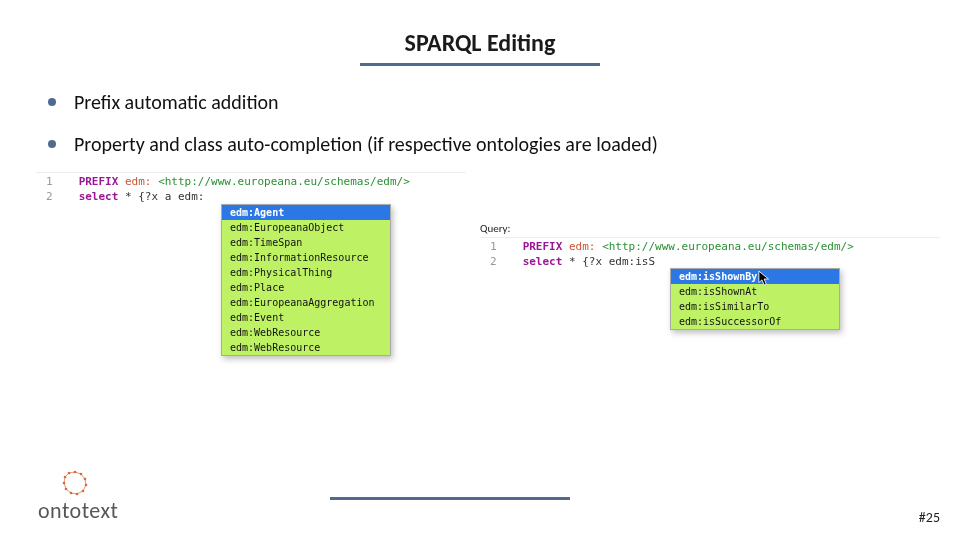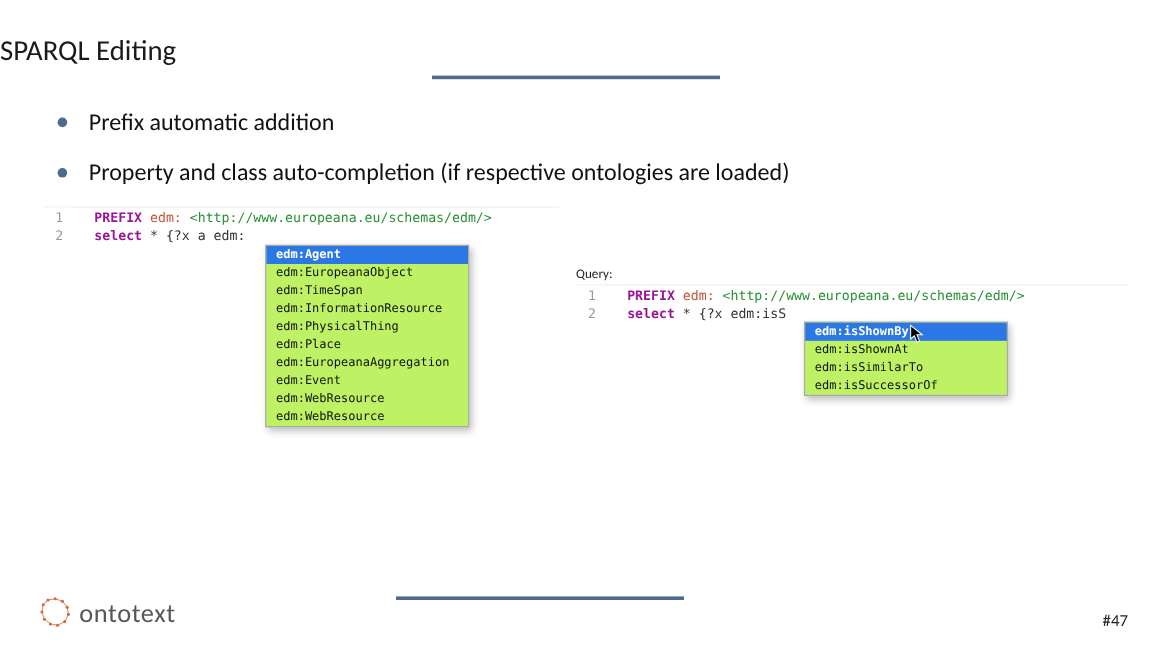--- a/index.html
+++ b/index.html
@@ -3,21 +3,22 @@
 <meta charset="utf-8">
 <style>
   * { box-sizing: border-box; margin: 0; padding: 0; }
   body {
     width: 960px; height: 540px;
     font-family: Calibri, Arial, sans-serif;
     background: #fff; color: #000;
     position: relative; overflow: hidden;
   }
   .title {
-    font-weight: normal;
+    text-align: center;
+    font-weight: bold;
     font-size: 24px;
     margin-top: 28px;
     color: #1a1a1a;
   }
   .title-underline {
     width: 240px; height: 3px;
     background: #4e6a8f;
     margin: 6px auto 0;
   }
   .bullets { margin: 24px 0 0 48px; }
@@ -84,21 +85,21 @@
     position: absolute; left: 330px; bottom: 40px;
     width: 240px; height: 3px; background: #4e6a8f;
   }
   .page-num {
     position: absolute; right: 20px; bottom: 14px;
     font-size: 14px; color: #222;
   }
 
   .logo {
     position: absolute; left: 32px; bottom: 16px;
-    display: flex; align-items: center;
+    display: flex; align-items: center; flex-direction: column;
   }
   .logo-text {
     font-size: 22px; letter-spacing: 0.5px; color: #565856;
     font-weight: 400; margin-left: 6px;
   }
 </style>
 </head>
 <body>
 
 <div class="title">SPARQL Editing</div>
@@ -177,21 +178,21 @@
       <div class="opt">edm:isSuccessorOf</div>
     </div>
     <svg class="cursor-icon" style="left:278px; top:48px;" viewBox="0 0 16 20">
       <path d="M1 1 L1 14 L4.5 11 L7 17 L9.5 16 L7 10 L12 10 Z" fill="#000" stroke="#fff" stroke-width="1"></path>
     </svg>
   </div>
 
 </div>
 
 <div class="footer-line"></div>
-<div class="page-num">#47</div>
+<div class="page-num">#25</div>
 
 <div class="logo">
   <svg width="28" height="28" viewBox="0 0 28 28">
     <g stroke="#d46a3c" stroke-width="0" fill="#d46a3c">
       <circle cx="14" cy="3" r="1.3"></circle>
         <circle cx="20" cy="5" r="1.3"></circle>
       <circle cx="24" cy="10" r="1.3"></circle>
         <circle cx="25" cy="16" r="1.3"></circle>
       <circle cx="22" cy="22" r="1.3"></circle>
         <circle cx="16" cy="25" r="1.3"></circle>

